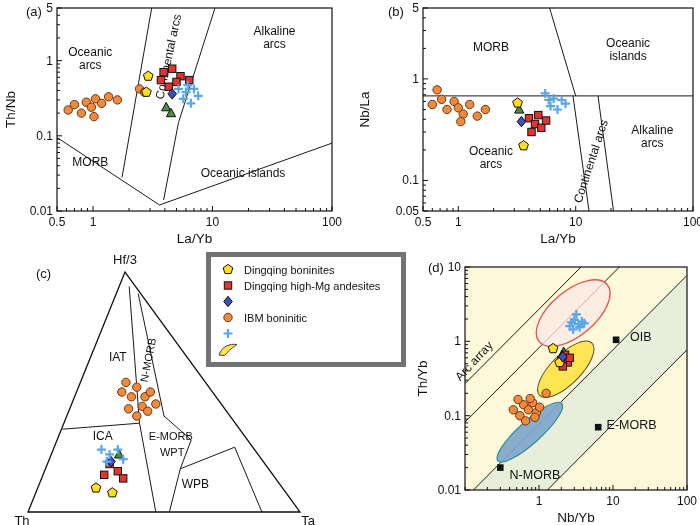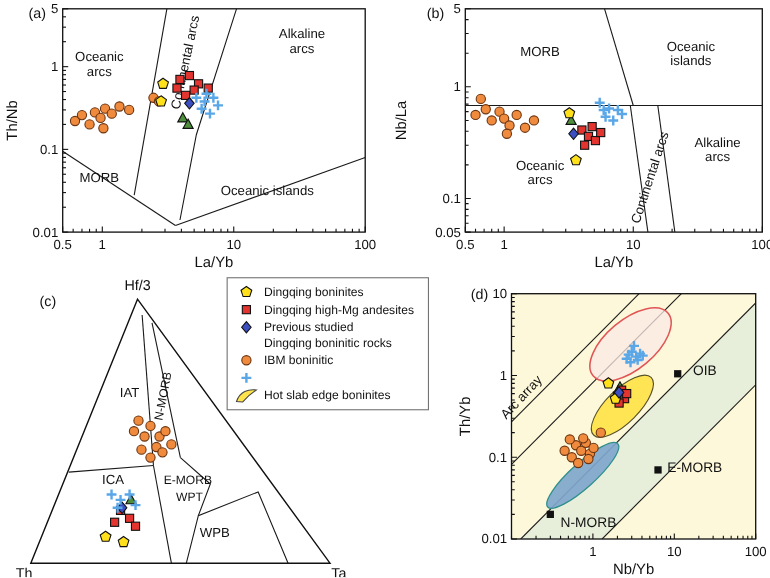--- a/index.html
+++ b/index.html
@@ -1,21 +1,21 @@
 <!DOCTYPE html>
 <html><head>
 <meta charset="utf-8">
 <style>
   html,body{margin:0;padding:0;background:#ffffff}
   .fig{position:relative;width:700px;height:525px;background:#fff;overflow:hidden;
        font-family:"Liberation Sans",sans-serif}
   .panel{position:absolute}
   svg text{font-family:"Liberation Sans",sans-serif;fill:#111}
   .pletter{position:absolute;font-size:13px;color:#111;z-index:6}
-  .legend{position:absolute;left:206px;top:252px;width:184px;border:1px solid #737373;
+  .legend{position:absolute;left:206px;top:252px;width:200px;border:5px solid #737373;
           background:#fff;padding:4px 5px;box-sizing:border-box;z-index:5}
   .lg-row{display:flex;align-items:flex-start;margin:1px 0}
   .lg-sw{flex:0 0 24px;width:24px;height:15px;margin-right:4px}
   .lg-txt{font-size:11px;line-height:14px;color:#111;padding-top:1px}
 </style>
 </head>
 <body>
 
 <div class="fig">
 
@@ -413,34 +413,32 @@
       <div class="lg-row">
         <svg class="lg-sw" width="24" height="15">
           <rect x="8.3" y="3.8" width="7.4" height="7.4" fill="#e3342f" stroke="#111111" stroke-width="1"></rect>
         </svg>
         <div class="lg-txt">Dingqing high-Mg andesites</div>
       </div>
       <div class="lg-row">
         <svg class="lg-sw" width="24" height="15">
           <path d="M12.0 2.3 L16.3 7.5 L12.0 12.7 L7.7 7.5 Z" fill="#3b4fc0" stroke="#111111" stroke-width="1"></path>
         </svg>
-        <div class="lg-txt">Previous studied<br>Dingqing boninitic rocks</div>
       </div>
       <div class="lg-row">
         <svg class="lg-sw" width="24" height="15">
           <circle cx="12.0" cy="7.5" r="4.2" fill="#f08a3c" stroke="#6b3512" stroke-width="1"></circle>
         </svg>
         <div class="lg-txt">IBM boninitic</div>
       </div>
       <div class="lg-row">
         <svg class="lg-sw" width="24" height="15">
           <path d="M7.5 7.5 H16.5 M12.0 3.0 V12.0" stroke="#5aa7e8" stroke-width="2.2" fill="none"></path>
         </svg>
       </div>
       <div class="lg-row">
         <svg class="lg-sw" width="24" height="15">
           <path d="M3,13 C6,4 14,1.5 21,2.5 C15,6.5 11,10.5 8.5,13.5 Z" fill="#ffe34d" stroke="#444" stroke-width="1"></path>
         </svg>
-        <div class="lg-txt">Hot slab edge boninites</div>
       </div>
     </div>
 
 </div>
 
 </body></html>

